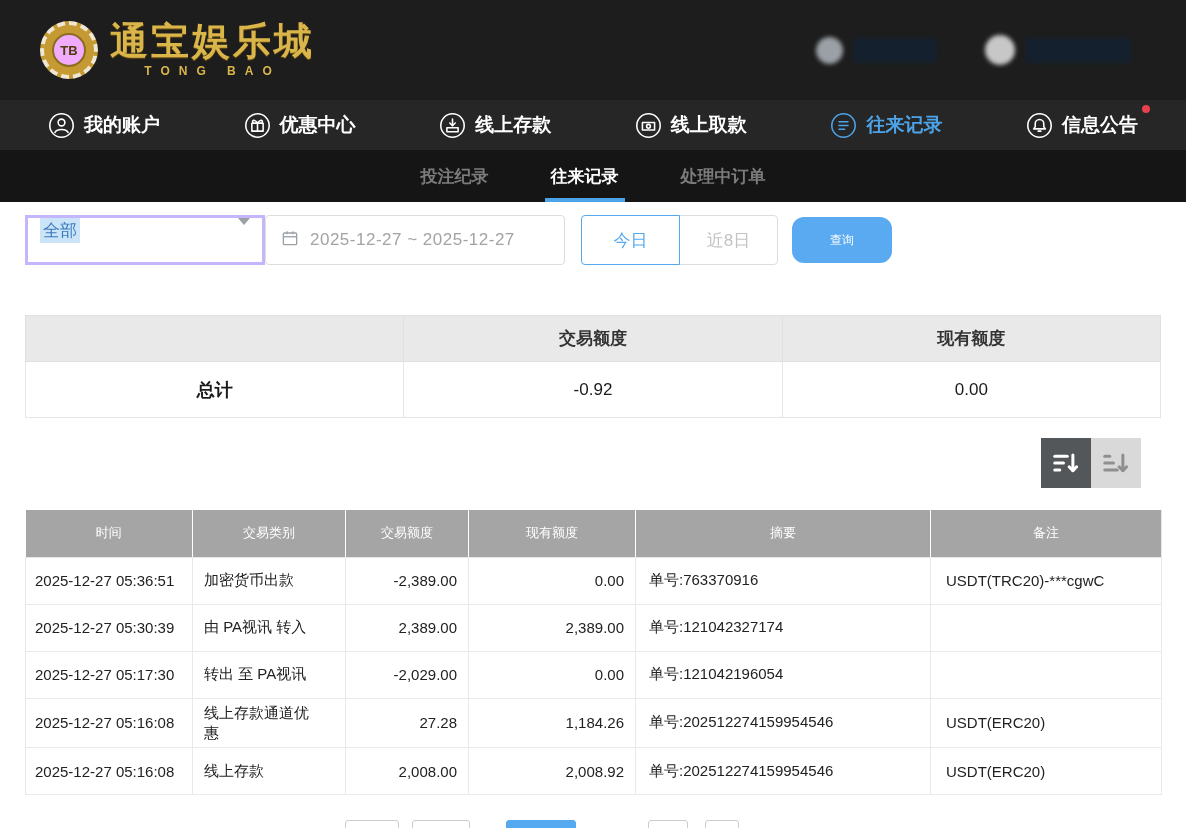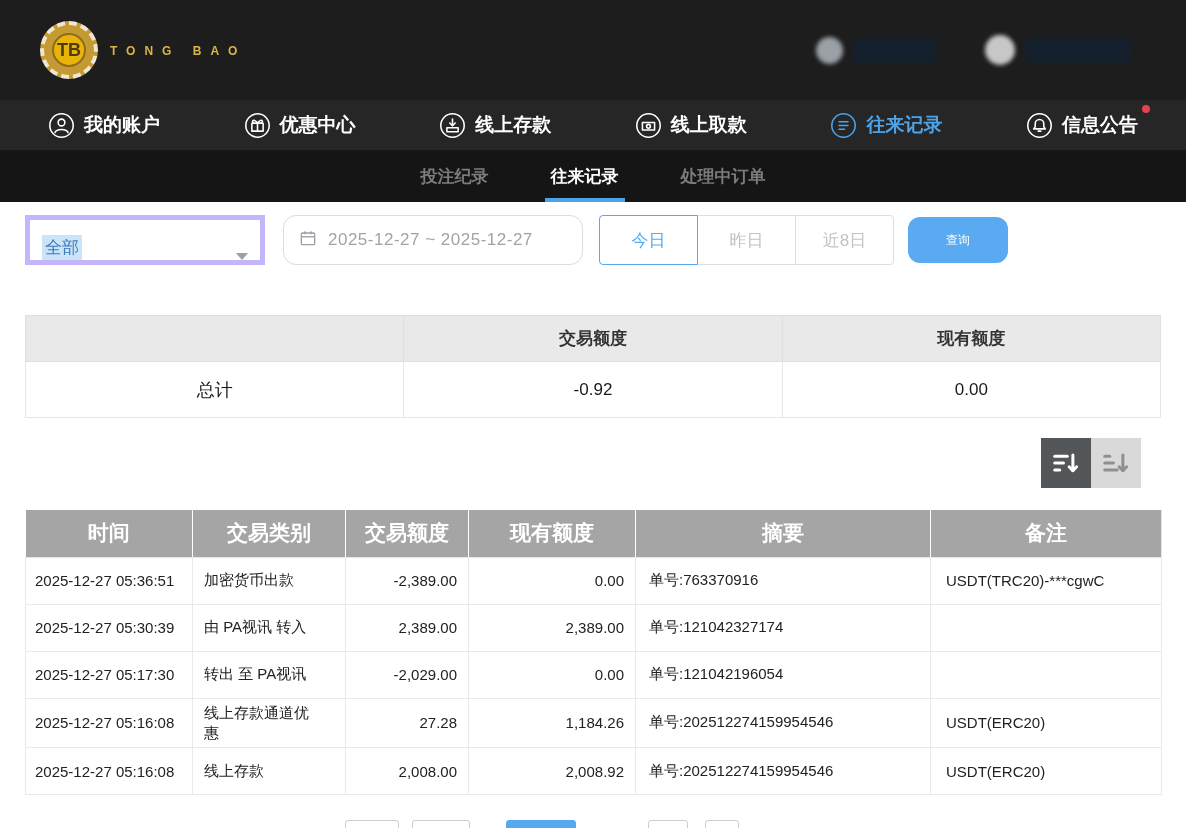--- a/index.html
+++ b/index.html
@@ -5,22 +5,22 @@
   * { margin:0; padding:0; box-sizing:border-box; }
   html,body { width:1186px; height:828px; overflow:hidden; background:#fff;
     font-family:"Liberation Sans","DejaVu Sans",sans-serif; }
   .page { position:relative; width:1186px; height:828px; overflow:hidden; background:#fff; }
 
   
   .topbar { height:100px; background:#1d1d1d; display:flex; align-items:center; padding:0 55px 0 40px; }
   .logo { display:flex; align-items:center; gap:12px; }
   .chip { width:58px; height:58px; border-radius:50%; background:#c59a33; border:4px dashed #efe7d2;
     display:flex; align-items:center; justify-content:center; flex-shrink:0; }
-  .chip-inner { width:34px; height:34px; border-radius:50%; border:2px solid #8a6d1f; background:#eab308;
-    color:#4d3a0e; font-weight:bold; font-size:18px; display:flex; align-items:center; justify-content:center; }
+  .chip-inner { width:34px; height:34px; border-radius:50%; border:2px solid #8a6d1f; background:#f0abfc;
+    color:#4d3a0e; font-weight:bold; font-size:13px; display:flex; align-items:center; justify-content:center; }
   .logo-text { display:flex; flex-direction:column; align-items:center; }
   .logo-cn { font-size:38px; font-weight:bold; color:#d9b54a; letter-spacing:3px;
     text-shadow:0 1px 1px #6b4e12; line-height:1.05; }
   .logo-en { font-size:12px; font-weight:bold; color:#d9b54a; letter-spacing:9px; margin-top:2px; }
   .topbar-spacer { flex:1; }
   .user-group { display:flex; align-items:center; gap:10px; margin-left:48px; }
   .censor-circle { width:27px; height:27px; border-radius:50%; background:#9aa0a6; filter:blur(2px); }
   .censor-circle.light { width:30px; height:30px; background:#c7c7c7; }
   .censor-rect { width:84px; height:25px; background:#15202e; filter:blur(2px); border-radius:2px; }
   .censor-rect.wide { width:106px; }
@@ -37,55 +37,55 @@
 
   
   .subnav { height:52px; background:#151515; display:flex; align-items:center; justify-content:center; gap:58px; }
   .subtab { color:#7c7c7c; font-size:17px; font-weight:bold; height:52px; display:flex; align-items:center;
     position:relative; cursor:pointer; padding:0 2px; }
   .subtab.active { color:#ffffff; }
   .subtab.active::after { content:""; position:absolute; left:-4px; right:-4px; bottom:0; height:4px; background:#4da3e8; }
 
   
   .filters { display:flex; align-items:center; margin:13px 25px 0; }
-  .select-box { width:240px; height:50px; border:5px solid #c4b5fd; border-radius:0; display:flex;
-    align-items:flex-end; justify-content:space-between; padding:0 12px; background:#fff; cursor:pointer; }
+  .select-box { width:240px; height:50px; border:3px solid #c4b5fd; border-radius:0; display:flex;
+    align-items:flex-start; justify-content:space-between; padding:0 12px; background:#fff; cursor:pointer; }
   .select-value { font-size:17px; color:#3a7abf; background:#cce4f7; padding:1px 3px; }
   .select-caret { width:0; height:0; border-left:6px solid transparent; border-right:6px solid transparent;
     border-top:7px solid #9aa0a6; }
-  .date-box { width:300px; height:50px; border:1px solid #ddd; border-radius:13px; display:flex; align-items:center;
-    gap:10px; padding:0 14px; margin-left:18px; background:#fff; cursor:pointer; }
+  .date-box { width:300px; height:50px; border:1px solid #ddd; border-radius:4px; display:flex; align-items:center;
+    gap:10px; padding:0 14px; background:#fff; cursor:pointer; }
   .cal-icon svg { width:20px; height:20px; stroke:#9aa0a6; fill:none; stroke-width:1.6; }
   .date-value { font-size:17px; color:#a3a3a3; letter-spacing:0.5px; }
   .quick-group { display:flex; margin-left:10px; }
   .quick-btn { width:99px; height:50px; background:#fff; border:1px solid #ddd; color:#c3c3c3; font-size:17px;
     cursor:pointer; margin-left:-1px; }
   .quick-btn:first-child { margin-left:6px; border-radius:4px 0 0 4px; }
   .quick-btn:last-child { border-radius:0 4px 4px 0; }
   .quick-btn.active { border:1px solid #55a9ef; color:#55a9ef; position:relative; z-index:2; }
   .search-btn { width:100px; height:46px; margin-left:14px; background:#59aaf0; border:none; border-radius:12px;
     color:#fff; font-size:12px; cursor:pointer; }
 
   
   .summary { width:1136px; margin:50px 25px 0; border-collapse:collapse; table-layout:fixed; }
   .summary th { background:#e9e9e9; height:46px; font-size:17px; color:#333; font-weight:bold;
     border:1px solid #e0e0e0; text-align:center; }
   .summary td { height:56px; font-size:17px; color:#1a1a1a; border:1px solid #e6e6e6; text-align:center; background:#fff; }
-  .summary td.label { font-weight:normal; font-size:18px; }
+  .summary td.label { font-weight:bold; font-size:18px; }
 
   
   .sort-row { display:flex; justify-content:flex-end; margin:20px 45px 0 0; }
   .sort-btn { width:50px; height:50px; border:none; display:flex; align-items:center; justify-content:center; cursor:pointer; }
   .sort-btn.dark { background:#54575a; color:#fff; }
   .sort-btn.light { background:#d9d9d9; color:#8f8f8f; }
   .sort-btn svg { width:30px; height:30px; stroke:currentColor; fill:none; stroke-width:2.4; stroke-linecap:round; stroke-linejoin:round; }
 
   
   .records { width:1136px; margin:22px 25px 0; border-collapse:collapse; table-layout:fixed; }
-  .records th { background:#a5a5a5; color:#fff; font-size:21px; font-weight:bold; height:47px;
+  .records th { background:#a5a5a5; color:#fff; font-size:13px; font-weight:normal; height:47px;
     border-right:1px solid #fff; border-bottom:1px solid #e6e6e6; text-align:center; }
   .records th:last-child { border-right:1px solid #e6e6e6; }
   .records td { height:47px; font-size:15px; color:#222; border:1px solid #e9e9e9; background:#fff; padding:4px 8px; }
   .col-time  { width:167px; }
   .col-type  { width:153px; }
   .col-amt   { width:123px; }
   .col-bal   { width:167px; }
   .col-sum   { width:295px; }
   .col-note  { width:231px; }
   td.c-time { text-align:left; padding-left:9px; }
@@ -108,20 +108,21 @@
 <body>
 
 <div class="page">
 
   <header class="topbar">
     <div class="logo">
       <div class="chip">
         <div class="chip-inner">TB</div>
       </div>
       <div class="logo-text">
+        <div class="logo-cn">通宝娱乐城</div>
         <div class="logo-en">TONG BAO</div>
       </div>
     </div>
     <div class="topbar-spacer"></div>
     <div class="user-group">
       <div class="censor-circle"></div>
       <div class="censor-rect"></div>
     </div>
     <div class="user-group">
       <div class="censor-circle light"></div>
@@ -213,21 +214,20 @@
             <rect x="4" y="6" width="16" height="14" rx="1.5"></rect>
             <line x1="4" y1="10.5" x2="20" y2="10.5"></line>
             <line x1="8.5" y1="4" x2="8.5" y2="7.5"></line>
             <line x1="15.5" y1="4" x2="15.5" y2="7.5"></line>
           </svg>
       </span>
       <span class="date-value">2025-12-27 ~ 2025-12-27</span>
     </div>
     <div class="quick-group">
       <button class="quick-btn active">今日</button>
-      <button class="quick-btn">昨日</button>
       <button class="quick-btn">近8日</button>
     </div>
     <button class="search-btn">查询</button>
   </div>
 
   <table class="summary">
     <thead>
       <tr>
         <th></th>
         <th>交易额度</th>

